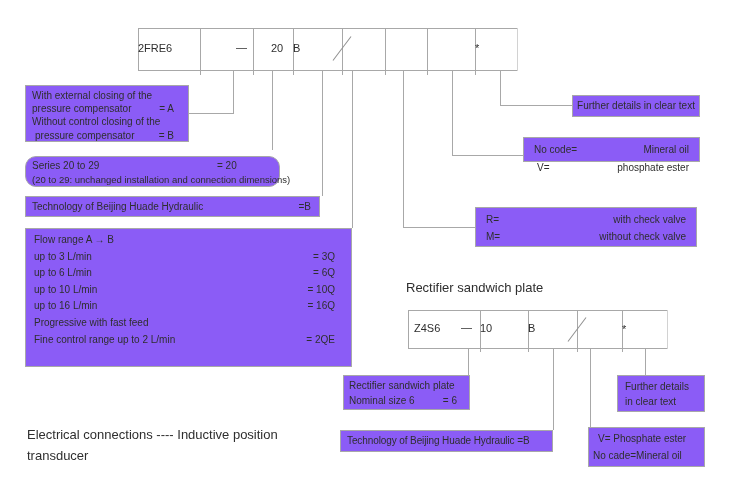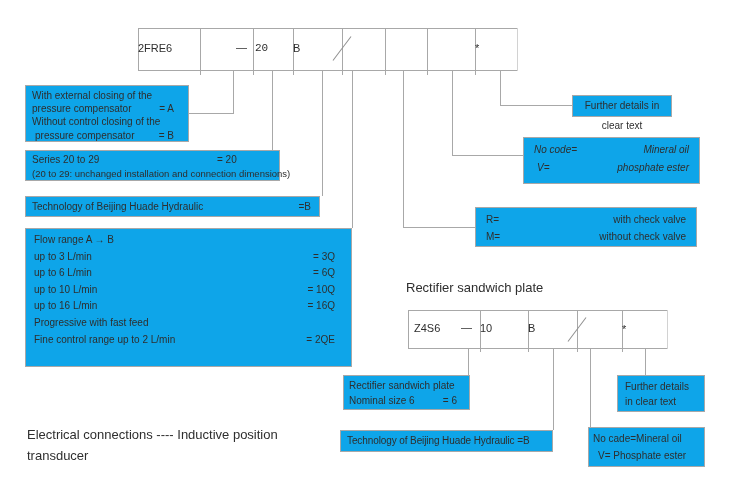--- a/index.html
+++ b/index.html
@@ -5,21 +5,21 @@
   html,body{margin:0;padding:0;background:#fff;}
   #stage{
     position:relative;width:730px;height:500px;background:#ffffff;
     font-family:"Liberation Sans",sans-serif;color:#2e2e2e;overflow:hidden;
   }
   .hline,.vline{position:absolute;background:#a8a8a8;}
   .hline{height:1px;}
   .vline{width:1px;}
   .faint{background:#d2d2d2;}
   .box{
-    position:absolute;border:1px solid #a8a8a8;background:#0ea5e9;
+    position:absolute;border:1px solid #a8a8a8;background:#8b5cf6;
     font-size:10px;line-height:13px;box-sizing:border-box;
   }
   .celltxt{position:absolute;font-size:11px;white-space:nowrap;}
   .slash{position:absolute;width:30px;height:1px;background:#8f8f8f;transform:rotate(-53deg);}
   .frow{display:flex;justify-content:space-between;}
   .caption{position:absolute;font-size:13px;line-height:21px;}
   .nw{white-space:nowrap;}
 </style>
 </head>
 <body>
@@ -33,21 +33,21 @@
   <div class="vline" style="left:200px;top:28px;height:47px;"></div>
   <div class="vline" style="left:253px;top:28px;height:47px;"></div>
   <div class="vline" style="left:293px;top:28px;height:47px;"></div>
   <div class="vline" style="left:342px;top:28px;height:47px;"></div>
   <div class="vline" style="left:385px;top:28px;height:47px;"></div>
   <div class="vline" style="left:427px;top:28px;height:47px;"></div>
   <div class="vline" style="left:475px;top:28px;height:47px;"></div>
 
   <div class="celltxt" style="left:138px;top:42px;width:62px;">2FRE6</div>
   <div class="celltxt" style="left:236px;top:41px;width:24px;">—</div>
-  <div class="celltxt" style="left:255px;top:42px;width:40px;font-family:Liberation Mono, monospace;">20</div>
+  <div class="celltxt" style="left:271px;top:42px;width:40px;">20</div>
   <div class="celltxt" style="left:293px;top:42px;width:49px;">B</div>
   <div class="celltxt" style="left:475px;top:42px;width:42px;">*</div>
   <div class="slash" style="left:327px;top:48px;"></div>
 
   <div class="vline" style="left:233px;top:71px;height:43px;"></div>
   <div class="hline" style="left:189px;top:113px;width:45px;"></div>
   <div class="vline" style="left:272px;top:71px;height:79px;"></div>
   <div class="vline" style="left:322px;top:71px;height:125px;"></div>
   <div class="vline" style="left:352px;top:71px;height:157px;"></div>
   <div class="vline" style="left:403px;top:71px;height:156px;"></div>
@@ -63,21 +63,21 @@
       <span>pressure compensator</span>
       <span>= A</span>
     </div>
     <div>Without control closing of the</div>
     <div class="frow" style="padding-right:14px;">
       <span style="padding-left:3px;">pressure compensator</span>
       <span>= B</span>
     </div>
   </div>
 
-  <div class="box" style="left:25px;top:150px;width:255px;height:31px;padding:2px 0 16px 6px;">
+  <div class="box" style="left:25px;top:156px;width:255px;height:31px;padding:2px 0 16px 6px;border-radius:11px;">
     <div style="position:relative;line-height:14px;">
       <span>Series 20 to 29</span>
       <span style="position:absolute;left:185px;">= 20</span>
     </div>
     <div style="font-size:9.5px;line-height:13px;" class="nw">(20 to 29: unchanged installation and connection dimensions)</div>
   </div>
 
   <div class="box frow" style="left:25px;top:196px;width:295px;height:21px;padding:0 8px 0 6px;line-height:19px;">
     <span>Technology of Beijing Huade Hydraulic</span>
     <span>=B</span>
@@ -104,25 +104,25 @@
     <div class="frow">
         <span>Progressive with fast feed</span>
         <span></span>
       </div>
     <div class="frow">
         <span>Fine control range up to 2 L/min</span>
         <span>= 2QE</span>
       </div>
   </div>
 
-  <div class="box" style="left:572px;top:95px;width:100px;height:22px;line-height:20px;text-align:center;">
+  <div class="box" style="left:572px;top:95px;width:128px;height:22px;line-height:20px;text-align:center;">
     <span>Further details in clear text</span>
   </div>
 
-  <div class="box" style="left:523px;top:137px;width:177px;height:47px;padding:3px 10px 0 10px;line-height:17.5px;font-style:italic;">
+  <div class="box" style="left:523px;top:137px;width:177px;height:25px;padding:3px 10px 0 10px;line-height:17.5px;">
     <div class="frow">
         <span>No code=</span>
         <span>Mineral oil</span>
       </div>
     <div class="frow">
         <span style="padding-left:3px;">V=</span>
         <span>phosphate ester</span>
       </div>
   </div>
 
@@ -171,22 +171,22 @@
   <div class="box" style="left:617px;top:375px;width:88px;height:37px;padding:3px 0 0 7px;line-height:15px;">
     <div>Further details</div>
     <div>in clear text</div>
   </div>
 
   <div class="box nw" style="left:340px;top:430px;width:213px;height:22px;line-height:20px;padding-left:6px;letter-spacing:-0.1px;">
     <span>Technology of  Beijing Huade Hydraulic =B</span>
   </div>
 
   <div class="box" style="left:588px;top:427px;width:117px;height:40px;padding:3px 0 0 4px;line-height:16.5px;">
+    <div class="nw" style="padding-left:5px;">V= Phosphate ester</div>
     <div class="nw">No cade=Mineral oil</div>
-    <div class="nw" style="padding-left:5px;">V= Phosphate ester</div>
   </div>
 
   <div class="caption" style="left:27px;top:424px;width:310px;">
     <div>Electrical connections ---- Inductive position</div>
     <div>transducer</div>
   </div>
 
 </div>
 
 </body></html>

